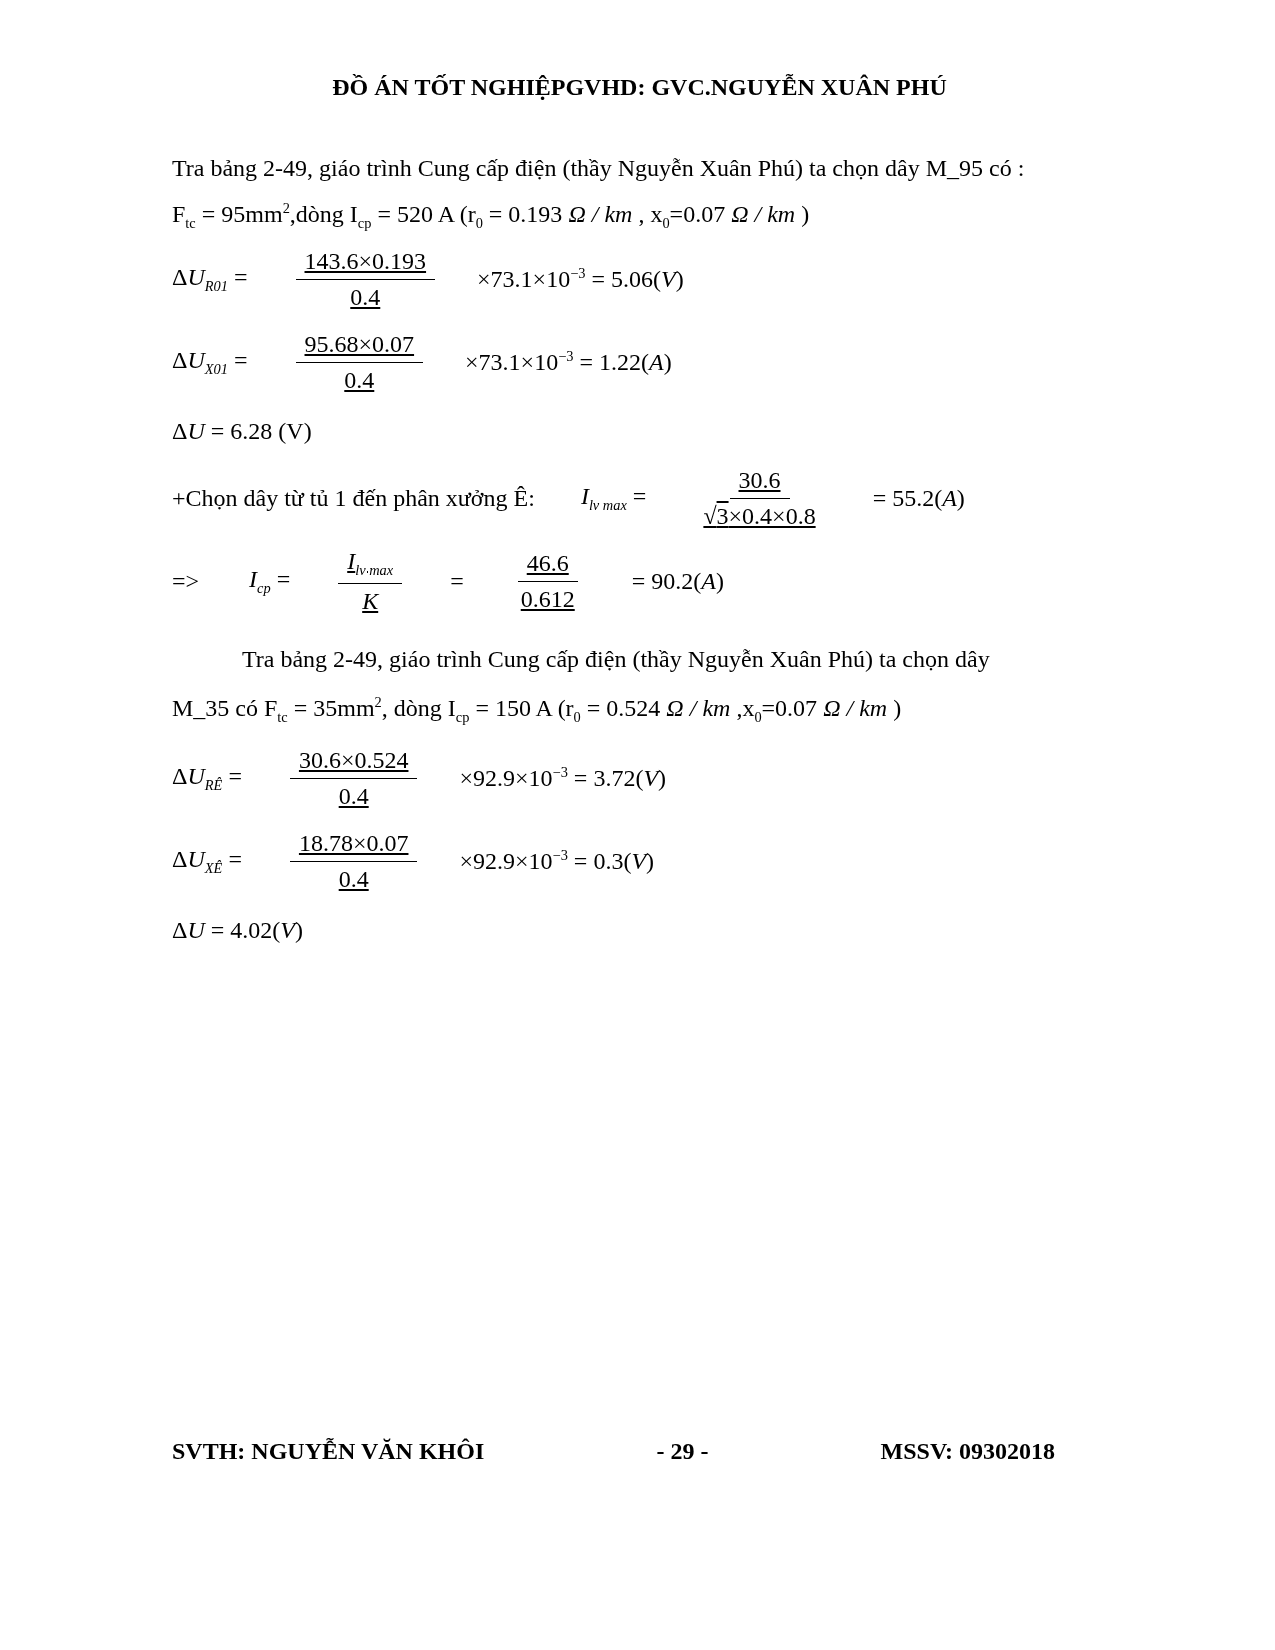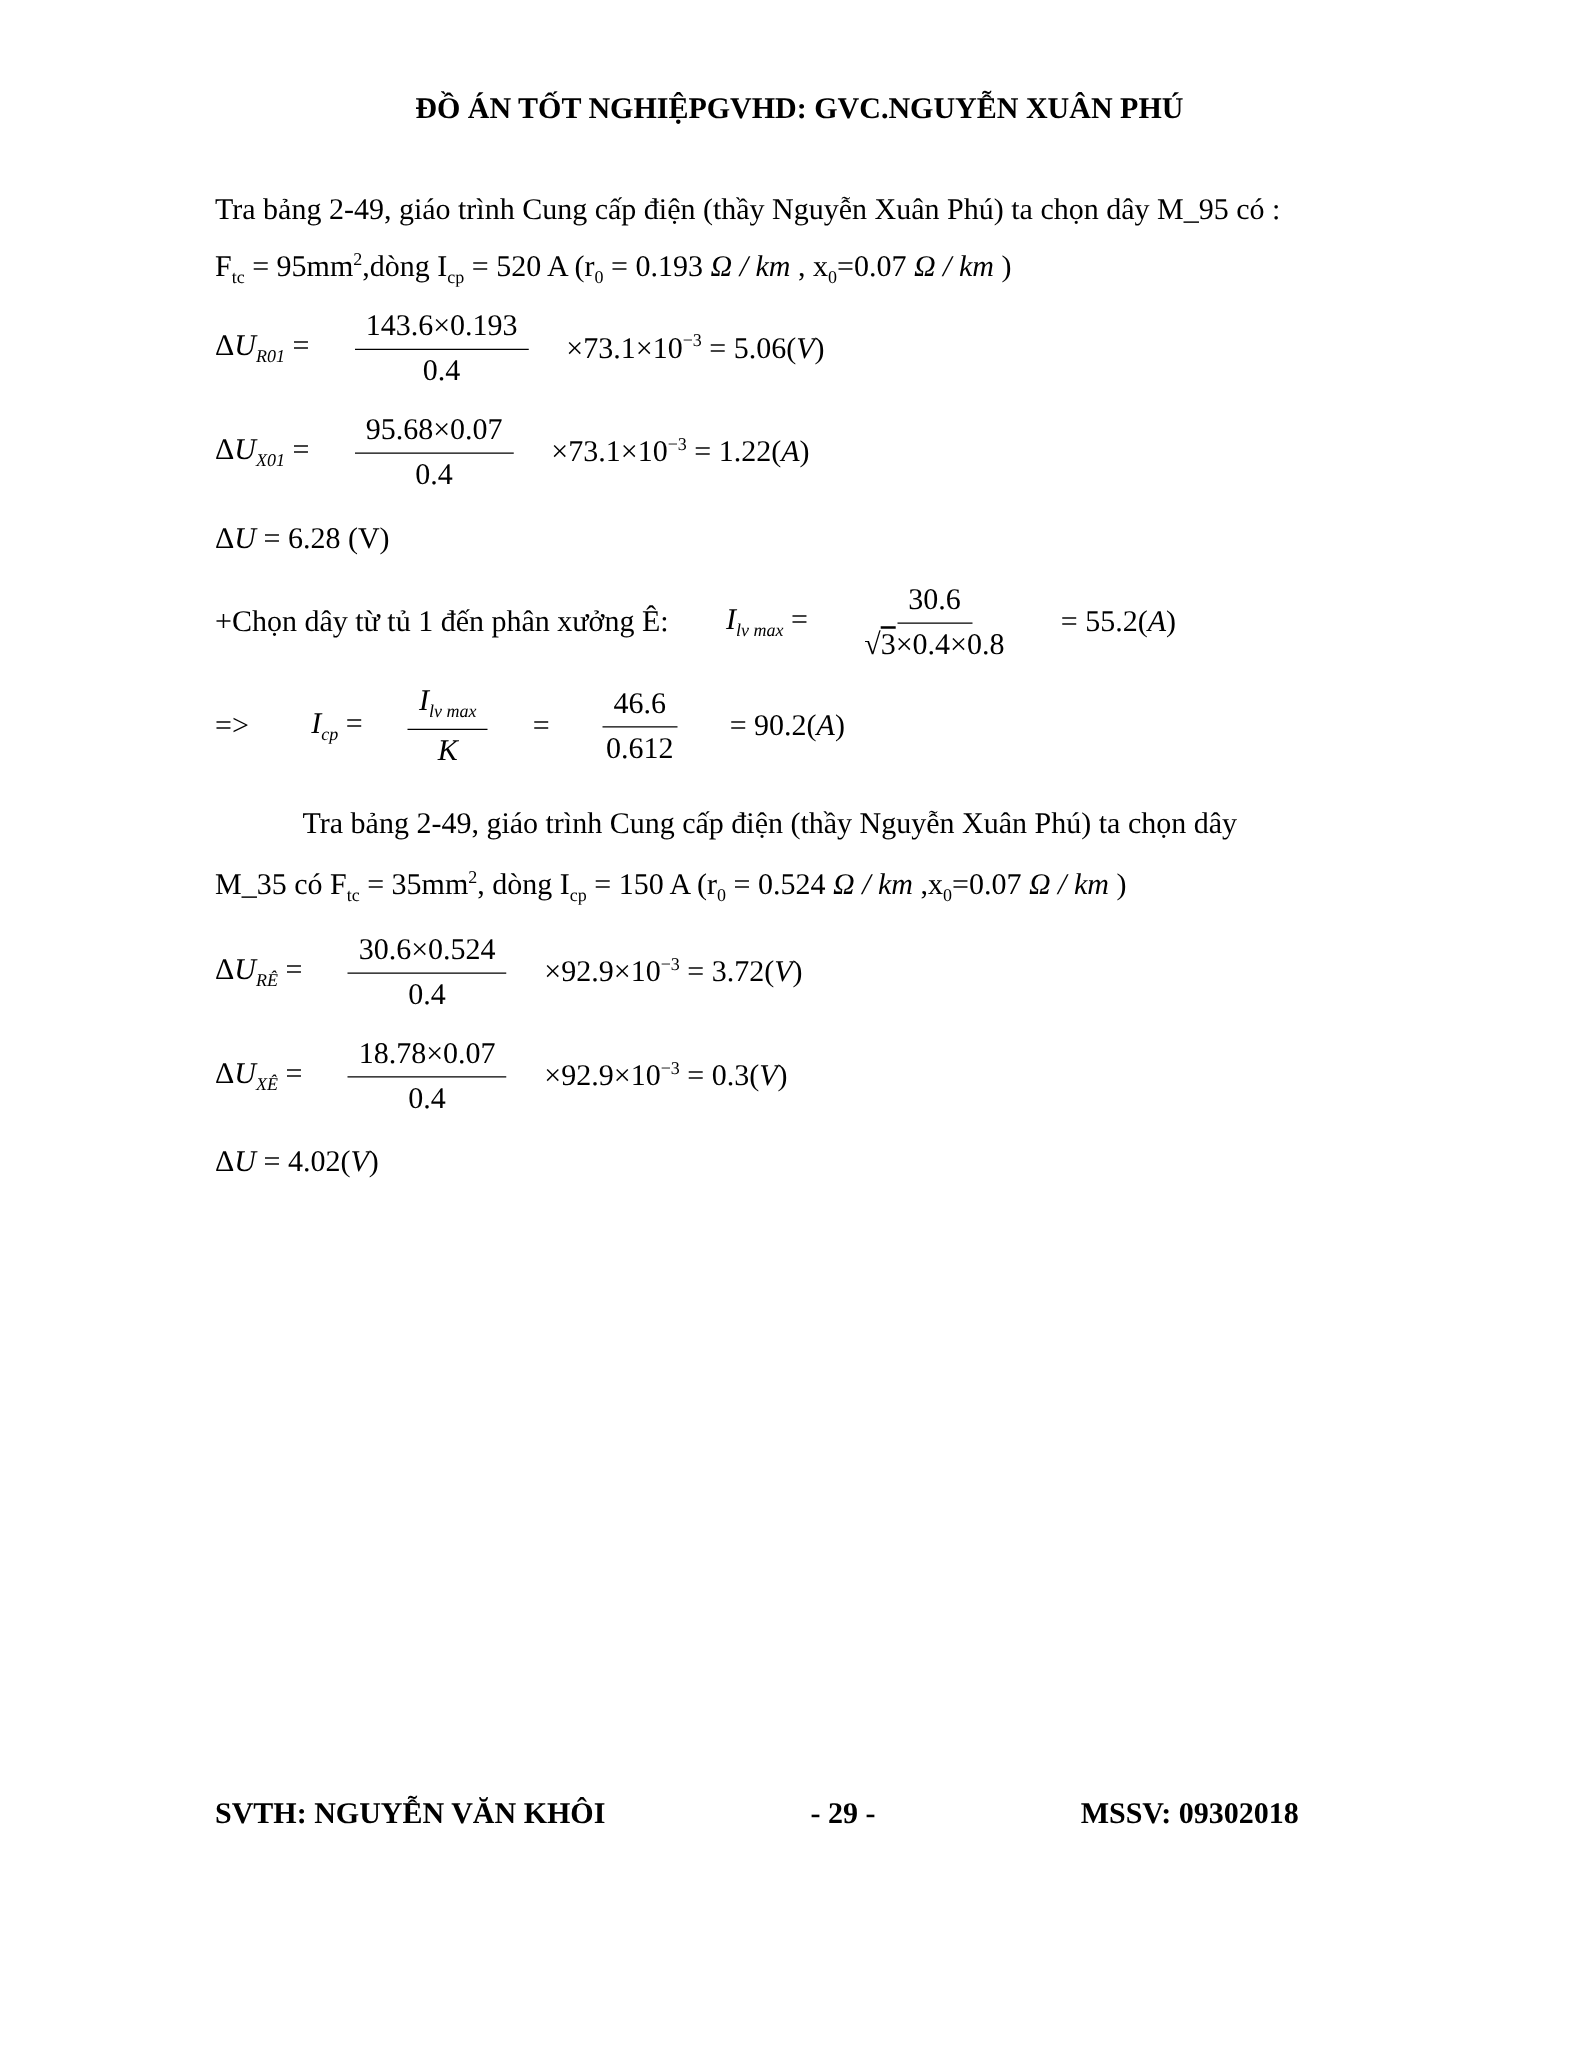--- a/index.html
+++ b/index.html
@@ -33,21 +33,22 @@
     white-space: pre;
     gap: 24px;
   }
   .formula-plain { margin: 24px 0 22px; white-space: pre; }
 
   .frac {
     display: inline-flex;
     flex-direction: column;
     align-items: center;
     text-align: center;
-    margin: 0 6px;
+    margin: 0 18px;
+    text-decoration: underline;
   }
   .frac .num { padding: 0 9px 4px; border-bottom: 1.6px solid #000; white-space: pre; }
   .frac .den { padding: 4px 9px 0; white-space: pre; }
 
   .row-inline {
     display: flex;
     align-items: center;
     gap: 46px;
     margin: 22px 0 18px;
   }
@@ -59,21 +60,21 @@
   
   .seg-sub  { font-size: 60%; vertical-align: sub; }
   .seg-subi { font-size: 60%; vertical-align: sub; font-style: italic; }
   .seg-sup  { font-size: 60%; vertical-align: super; }
   .seg-i    { font-style: italic; }
   .seg-ovl  { text-decoration: overline; }
 
   .footer {
     position: absolute;
     left: 172px;
-    right: 184px;
+    right: 168px;
     top: 1438px;
     display: flex;
     justify-content: space-between;
     align-items: baseline;
     font-weight: bold;
   }
   .footer .right-item { margin-right: 52px; }
 </style>
 </head>
 <body>

